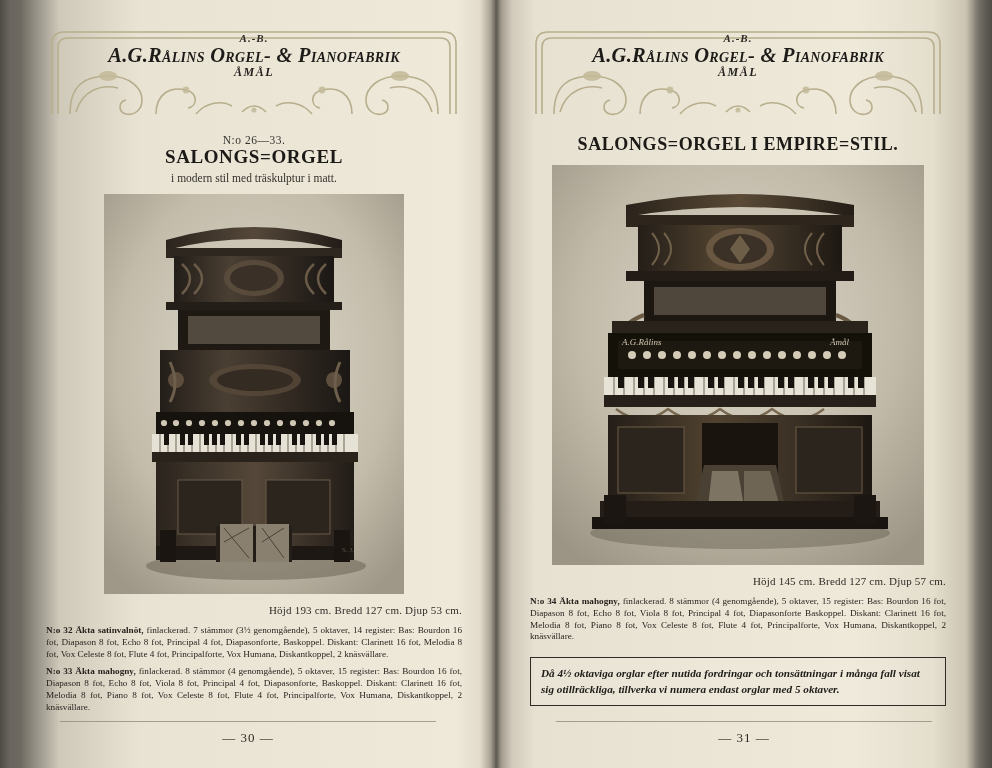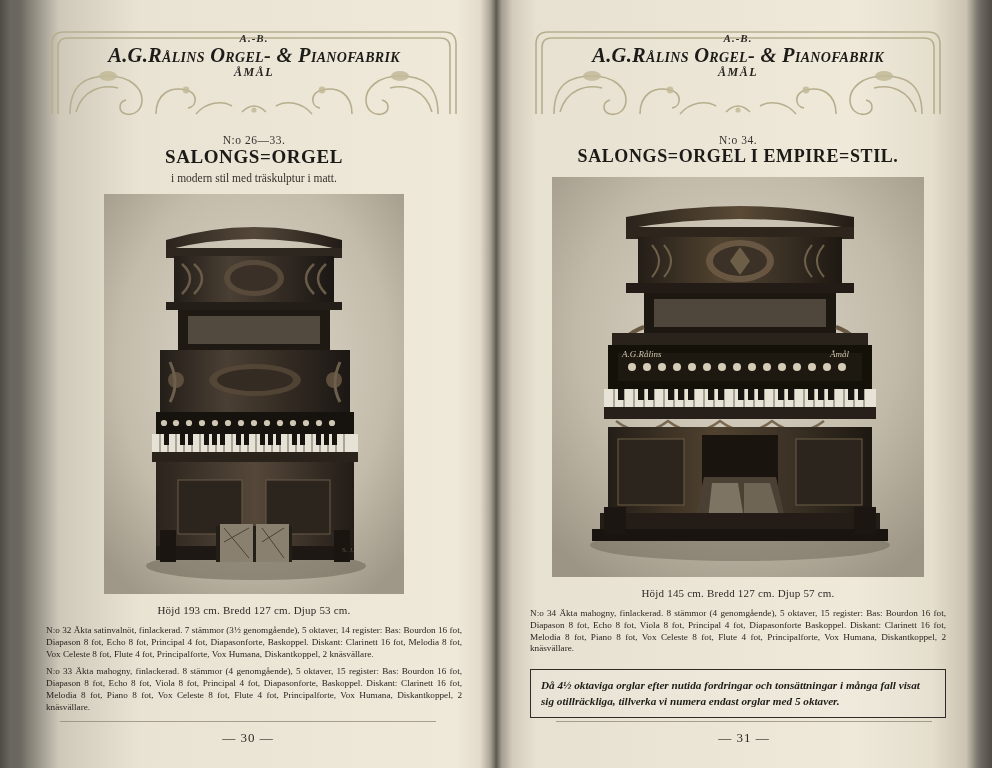--- a/index.html
+++ b/index.html
@@ -57,27 +57,27 @@
   .photo-wrap{
     margin:10px auto 0 auto;position:relative;
   }
   .photo{
     position:relative;margin:0 auto;
     background:radial-gradient(ellipse at 50% 45%,#d8d2c4 0%,#cfc8b9 45%,#b8b1a1 75%,#a49d8d 100%);
   }
 
   
   .dims{
-    text-align:center;font-size:11px;color:#2e2b26;margin-top:10px;letter-spacing:.2px;
+    text-align:right;font-size:11px;color:#2e2b26;margin-top:10px;letter-spacing:.2px;
   }
   .spec{
     font-size:9.2px;line-height:1.28;color:#241f1a;text-align:justify;
     margin-top:9px;
   }
-  .spec .lead{font-weight:normal;}
+  .spec .lead{font-weight:bold;}
   .spec p{margin:0 0 6px 0;text-indent:0;}
 
   .notice{
     margin-top:14px;border:1.6px solid #2f2c27;padding:8px 10px;
     font-style:italic;font-weight:bold;font-size:11.2px;line-height:1.38;
     color:#1e1c18;background:rgba(255,255,255,.08);
   }
 
   .footer{
     position:absolute;left:0;right:0;bottom:22px;text-align:center;
@@ -313,21 +313,20 @@
         </g>
       </svg>
       <div class="masthead">
         <div class="ab">A.-B.</div>
         <div class="firm">A.G.Rålins Orgel- &amp; Pianofabrik</div>
         <div class="city">ÅMÅL</div>
       </div>
     </div>
 
     <div class="nobox">
-      <div class="nr">N:o 34.</div>
       <div class="title small">SALONGS=ORGEL I EMPIRE=STIL.</div>
     </div>
 
     <div class="photo-wrap">
       <div class="photo" style="width:372px;height:400px;">
         <svg viewBox="0 0 372 400" width="372" height="400">
           <defs>
             <linearGradient id="w3" x1="0" y1="0" x2="1" y2="0">
               <stop offset="0" stop-color="#241e18"></stop>
                 <stop offset=".4" stop-color="#50422f"></stop>

